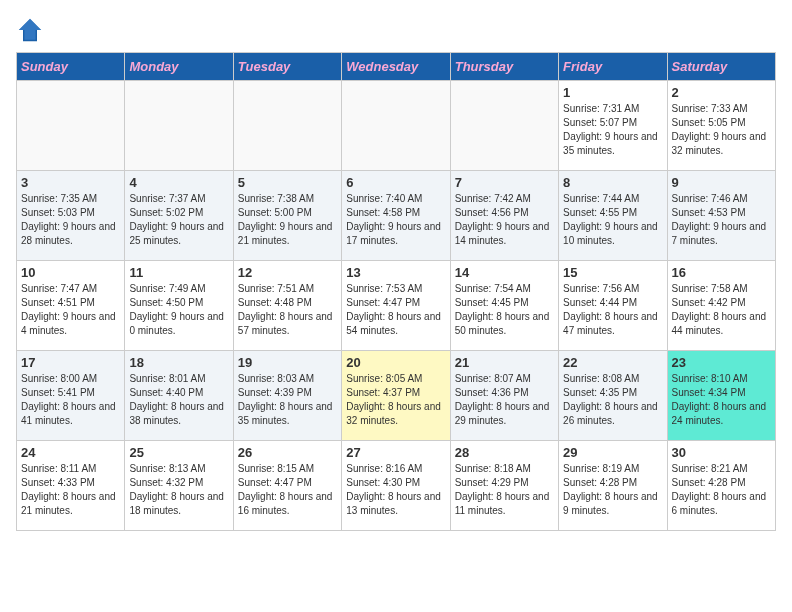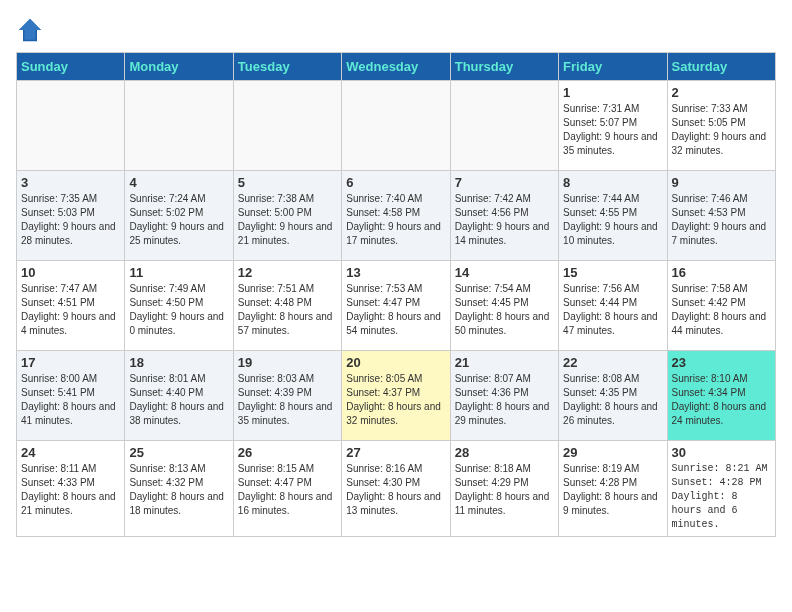--- a/index.html
+++ b/index.html
@@ -52,25 +52,26 @@
       font-size: 16px;
       color: #444;
     }
     .calendar-table {
       width: 100%;
       border-collapse: collapse;
       table-layout: fixed;
     }
     .calendar-table th {
       background-color: #1a5fa8;
-      color: #5eead4;
+      color: #f9a8d4;
       padding: 6px 4px;
       font-size: 13px;
       text-align: left;
       border: 1px solid #ccc;
+      font-style: italic;
     }
     .calendar-table td {
       vertical-align: top;
       border: 1px solid #ccc;
       padding: 4px;
       height: 90px;
       font-size: 10.5px;
       color: #333;
       background: #fff;
     }
@@ -146,21 +147,21 @@
       </tr>
       <tr>
         <td style="background: rgb(240, 244, 248);">
           <span class="day-num">3</span>
           <div class="day-info" style="white-space: pre-line;">Sunrise: 7:35 AM
 Sunset: 5:03 PM
 Daylight: 9 hours and 28 minutes.</div>
         </td>
         <td style="background: rgb(240, 244, 248);">
           <span class="day-num">4</span>
-          <div class="day-info" style="white-space: pre-line;">Sunrise: 7:24 AM
+          <div class="day-info" style="white-space: pre-line;">Sunrise: 7:37 AM
 Sunset: 5:02 PM
 Daylight: 9 hours and 25 minutes.</div>
         </td>
         <td style="background: rgb(240, 244, 248);">
           <span class="day-num">5</span>
           <div class="day-info" style="white-space: pre-line;">Sunrise: 7:38 AM
 Sunset: 5:00 PM
 Daylight: 9 hours and 21 minutes.</div>
         </td>
         <td style="background: rgb(240, 244, 248);">
@@ -308,19 +309,19 @@
 Daylight: 8 hours and 11 minutes.</div>
         </td>
         <td>
           <span class="day-num">29</span>
           <div class="day-info" style="white-space: pre-line;">Sunrise: 8:19 AM
 Sunset: 4:28 PM
 Daylight: 8 hours and 9 minutes.</div>
         </td>
         <td>
           <span class="day-num">30</span>
-          <div class="day-info" style="white-space: pre-line; font-family: Liberation Mono, monospace;">Sunrise: 8:21 AM
+          <div class="day-info" style="white-space: pre-line;">Sunrise: 8:21 AM
 Sunset: 4:28 PM
 Daylight: 8 hours and 6 minutes.</div>
         </td>
       </tr>
     </tbody>
 </table>
 
 </body></html>

